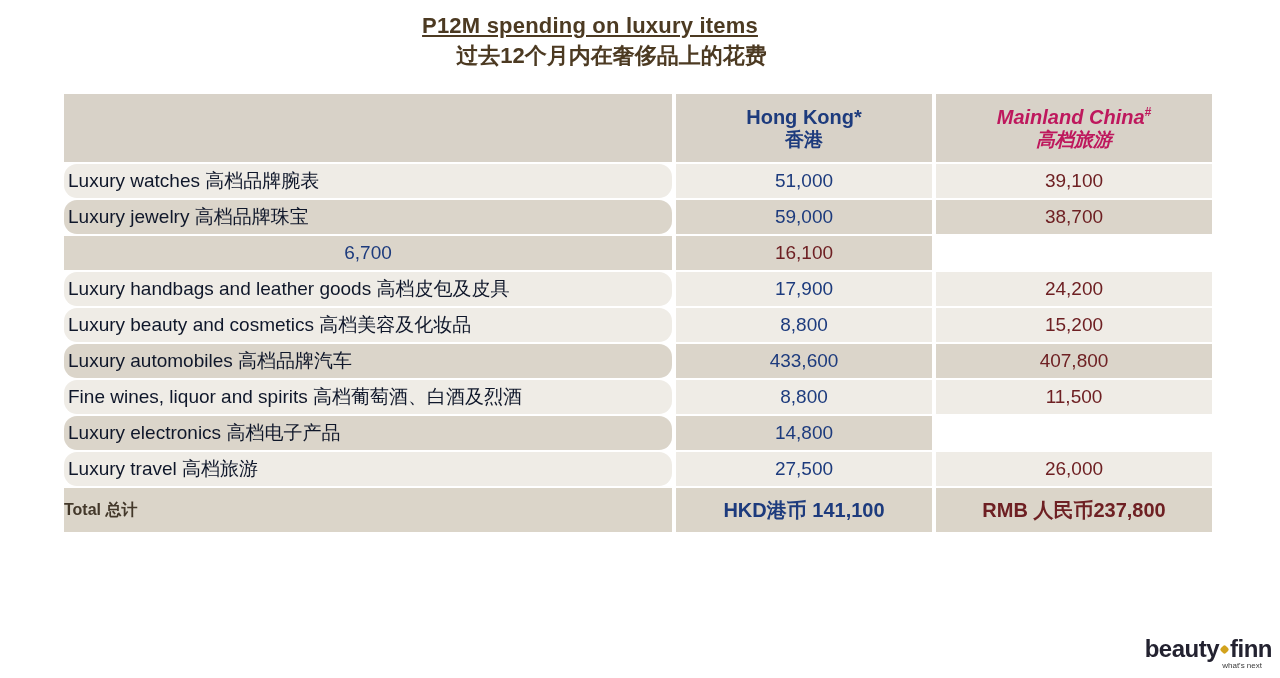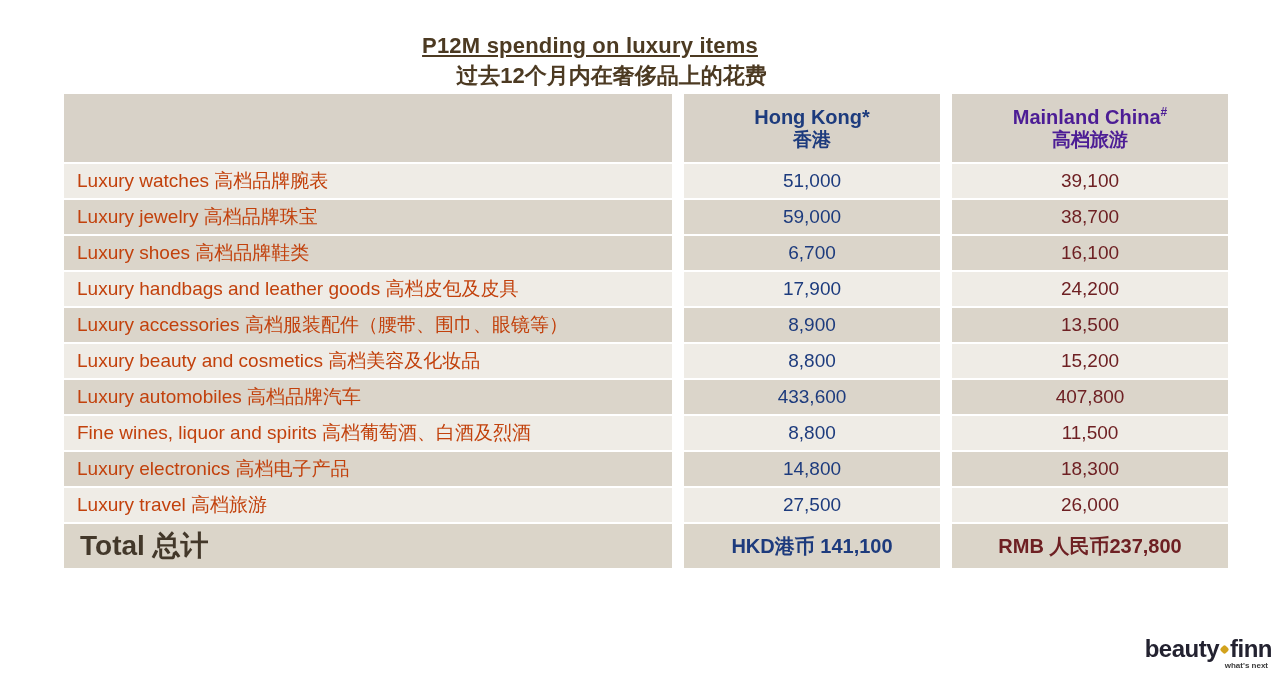--- a/index.html
+++ b/index.html
@@ -1,51 +1,51 @@
 <!DOCTYPE html>
 <html><head>
 <meta charset="utf-8">
 <style>
   html,body{margin:0;padding:0;}
   body{
     width:1280px;height:678px;position:relative;background:#ffffff;
     font-family:"Liberation Sans", sans-serif;overflow:hidden;
   }
-  .title-wrap{position:absolute;top:12px;left:0;width:1180px;text-align:center;line-height:1.25;margin-top:20px;}
+  .title-wrap{position:absolute;top:12px;left:0;width:1180px;text-align:center;line-height:1.25;}
   .title-line1{font-size:22px;font-weight:bold;color:#4c3a22;text-decoration:underline;letter-spacing:0.2px;}
   .title-line2{font-size:22px;font-weight:bold;color:#4c3a22;margin-top:2px;padding-left:43px;}
 
   .lux-table{position:absolute;left:64px;top:94px;width:1148px;}
-  .t-row{display:grid;grid-template-columns:608px 256px 276px;column-gap:12px;margin-bottom:2px;}
+  .t-row{display:grid;grid-template-columns:608px 256px 276px;column-gap:4px;margin-bottom:2px;}
   .t-cell{display:flex;align-items:center;}
-  .cell-label{padding-left:13px;font-size:19px;color:#c2410c;}
+  .cell-label{padding-left:4px;font-size:19px;color:#0f172a;border-radius:13px;}
   .cell-val{justify-content:center;font-size:19px;}
   .hk-val{color:#1d3b7d;}
   .mc-val{color:#6e2023;}
 
   .header-row .t-cell{height:68px;background:#d8d2c8;justify-content:center;text-align:center;}
   .head-stack{line-height:1.2;}
   .head-en{font-size:20px;font-weight:bold;}
   .head-zh{font-size:19px;font-weight:bold;}
   .hk-head{color:#1d3b7d;}
-  .mc-head{color:#4c1d95;}
+  .mc-head{color:#be185d;font-style:italic;}
   sup{font-size:12px;}
 
   .data-row .t-cell{height:34px;}
   .data-row.odd .t-cell{background:#efece6;}
   .data-row.even .t-cell{background:#dbd5ca;}
 
   .total-row .t-cell{height:44px;background:#dbd5c9;}
-  .total-label{font-size:28px;font-weight:bold;color:#43382a;padding-left:16px;}
+  .total-label{font-size:16px;font-weight:bold;color:#43382a;padding-left:0;}
   .total-val{font-size:20px;font-weight:bold;}
 
   .logo{position:absolute;right:8px;bottom:8px;text-align:right;line-height:1;}
   .logo-main{font-size:24px;font-weight:bold;color:#232230;letter-spacing:-0.5px;display:flex;align-items:center;justify-content:flex-end;}
   .logo-dot{width:7px;height:7px;background:#d2a21d;border-radius:2px;display:inline-block;margin:0 2px;transform:rotate(45deg);}
-  .logo-tag{font-size:8px;color:#3a3a3a;margin-top:1px;margin-right:4px;font-weight:bold;}
+  .logo-tag{font-size:8px;color:#3a3a3a;margin-top:1px;margin-right:10px;}
 </style>
 </head>
 <body>
 
 <div class="title-wrap">
   <div class="title-line1">P12M spending on luxury items</div>
   <div class="title-line2">过去12个月内在奢侈品上的花费</div>
 </div>
 
 <div class="lux-table">
@@ -70,53 +70,46 @@
     <div class="t-cell cell-label">Luxury watches 高档品牌腕表</div>
     <div class="t-cell cell-val hk-val">51,000</div>
     <div class="t-cell cell-val mc-val">39,100</div>
   </div>
   <div class="t-row data-row even">
     <div class="t-cell cell-label">Luxury jewelry 高档品牌珠宝</div>
     <div class="t-cell cell-val hk-val">59,000</div>
     <div class="t-cell cell-val mc-val">38,700</div>
   </div>
   <div class="t-row data-row even">
-    <div class="t-cell cell-label">Luxury shoes 高档品牌鞋类</div>
     <div class="t-cell cell-val hk-val">6,700</div>
     <div class="t-cell cell-val mc-val">16,100</div>
   </div>
   <div class="t-row data-row odd">
     <div class="t-cell cell-label">Luxury handbags and leather goods 高档皮包及皮具</div>
     <div class="t-cell cell-val hk-val">17,900</div>
     <div class="t-cell cell-val mc-val">24,200</div>
-  </div>
-  <div class="t-row data-row even">
-    <div class="t-cell cell-label">Luxury accessories 高档服装配件（腰带、围巾、眼镜等）</div>
-    <div class="t-cell cell-val hk-val">8,900</div>
-    <div class="t-cell cell-val mc-val">13,500</div>
   </div>
   <div class="t-row data-row odd">
     <div class="t-cell cell-label">Luxury beauty and cosmetics 高档美容及化妆品</div>
     <div class="t-cell cell-val hk-val">8,800</div>
     <div class="t-cell cell-val mc-val">15,200</div>
   </div>
   <div class="t-row data-row even">
     <div class="t-cell cell-label">Luxury automobiles 高档品牌汽车</div>
     <div class="t-cell cell-val hk-val">433,600</div>
     <div class="t-cell cell-val mc-val">407,800</div>
   </div>
   <div class="t-row data-row odd">
     <div class="t-cell cell-label">Fine wines, liquor and spirits 高档葡萄酒、白酒及烈酒</div>
     <div class="t-cell cell-val hk-val">8,800</div>
     <div class="t-cell cell-val mc-val">11,500</div>
   </div>
   <div class="t-row data-row even">
     <div class="t-cell cell-label">Luxury electronics 高档电子产品</div>
     <div class="t-cell cell-val hk-val">14,800</div>
-    <div class="t-cell cell-val mc-val">18,300</div>
   </div>
   <div class="t-row data-row odd">
     <div class="t-cell cell-label">Luxury travel 高档旅游</div>
     <div class="t-cell cell-val hk-val">27,500</div>
     <div class="t-cell cell-val mc-val">26,000</div>
   </div>
 
   <div class="t-row total-row">
     <div class="t-cell total-label">Total 总计</div>
     <div class="t-cell cell-val total-val hk-val">HKD港币 141,100</div>

